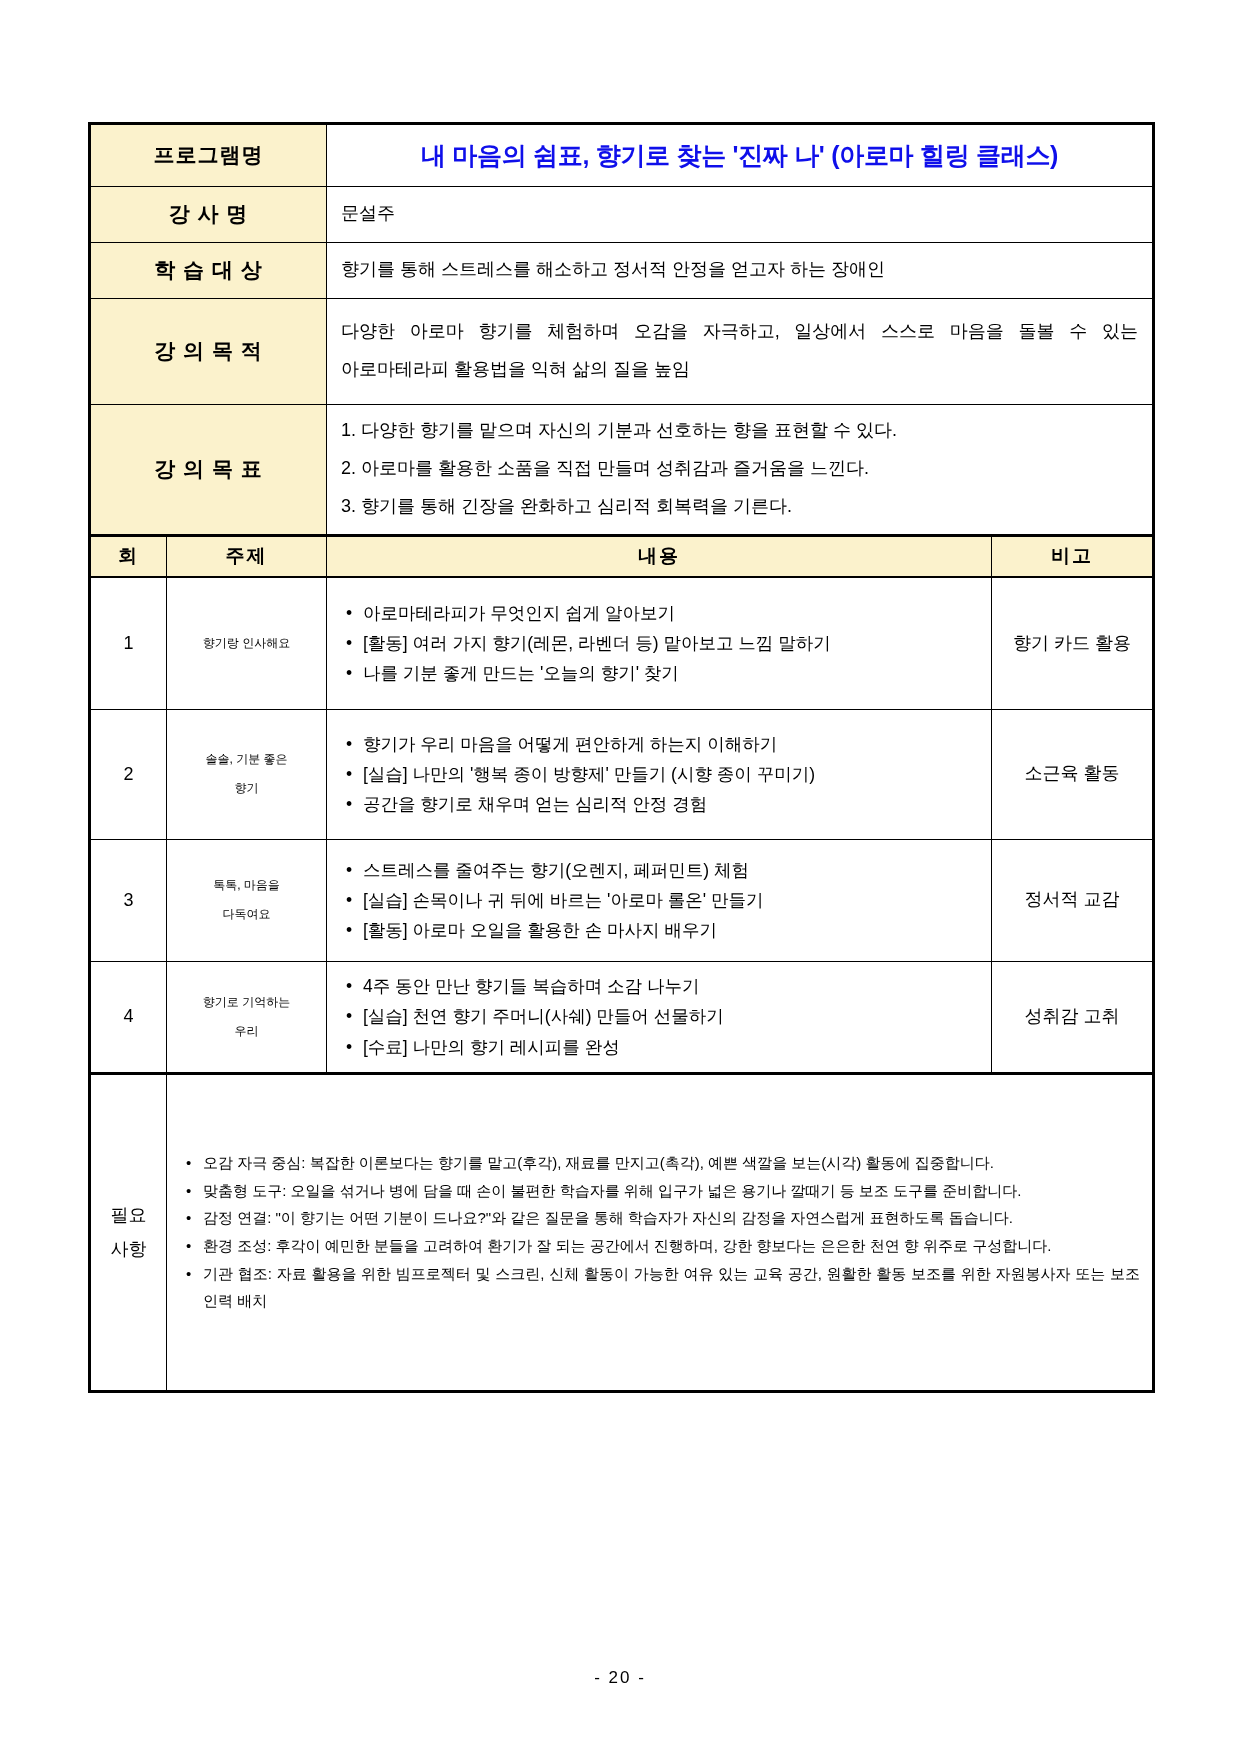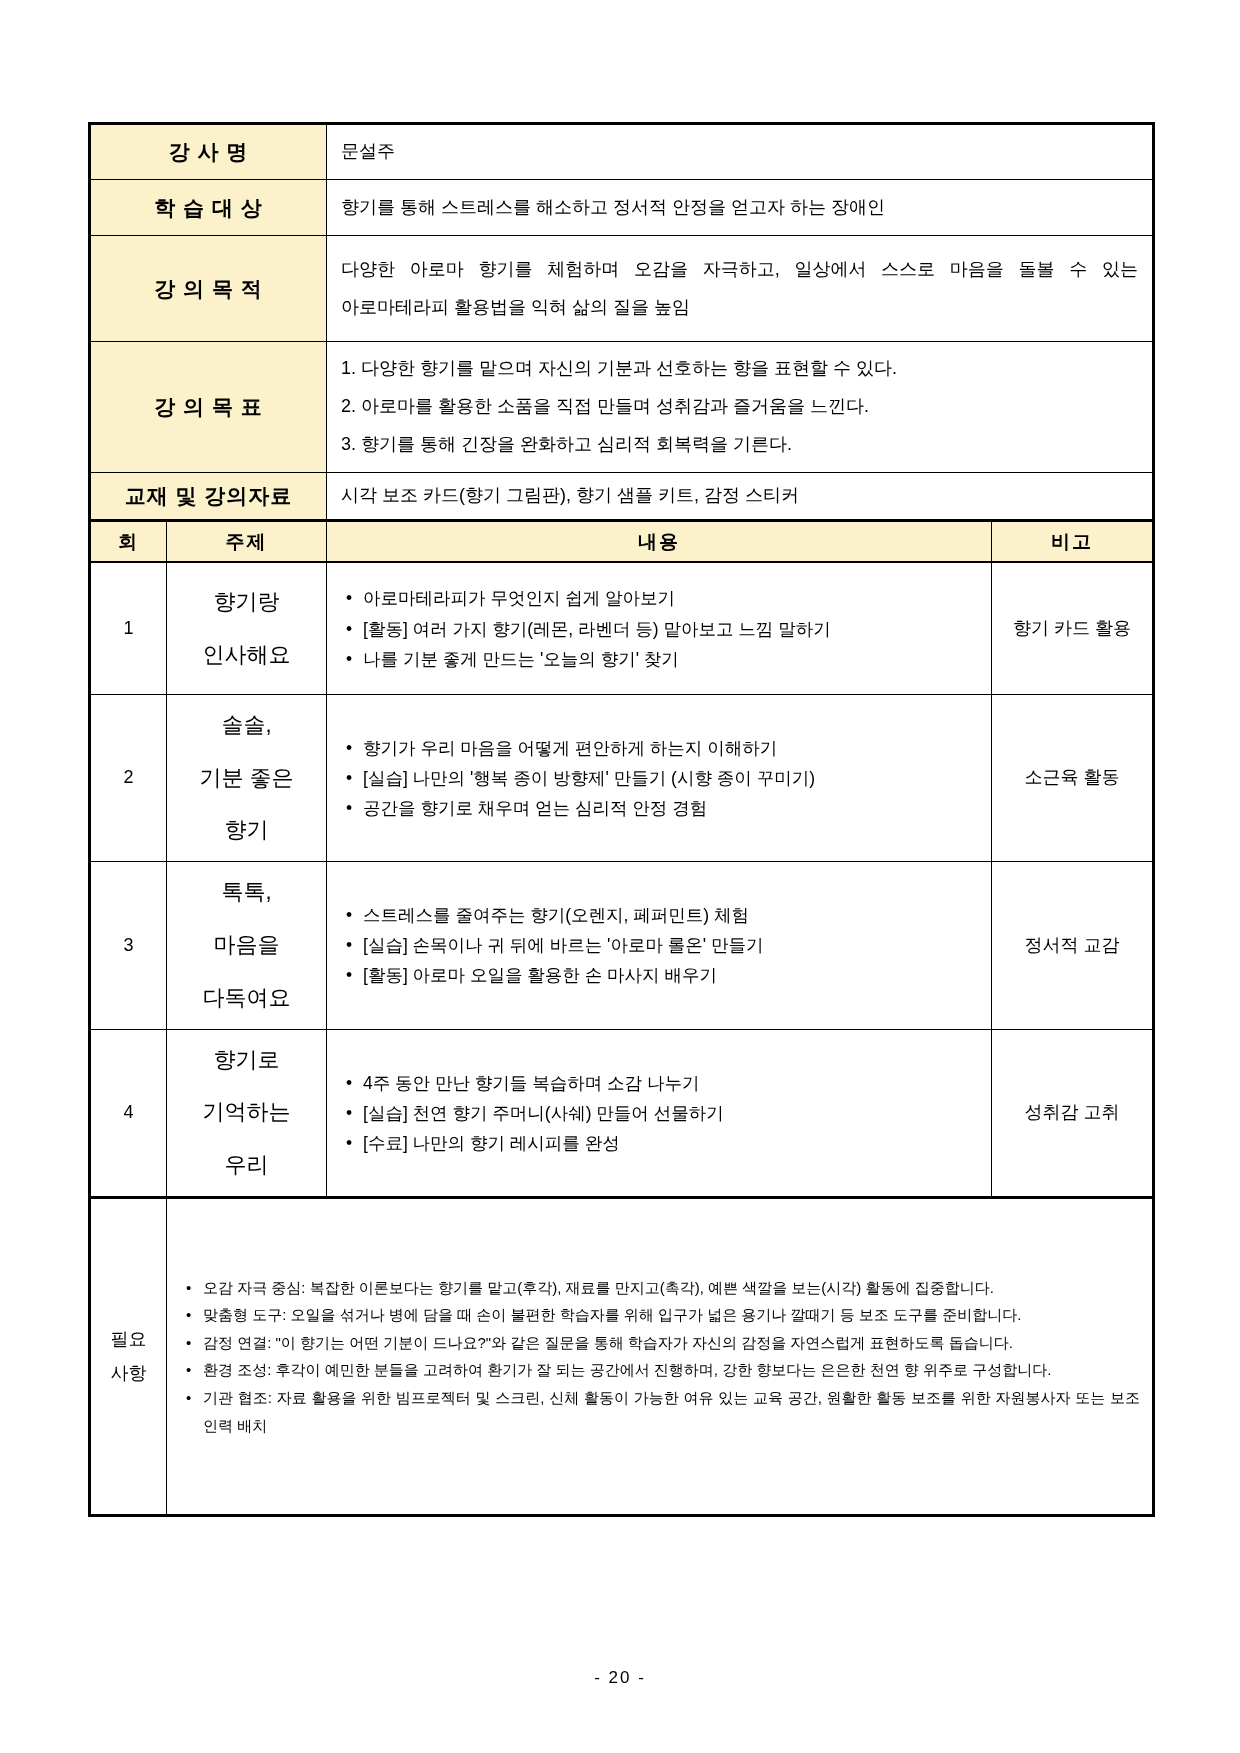--- a/index.html
+++ b/index.html
@@ -27,21 +27,21 @@
   .val{font-size:18px;padding:4px 14px;text-align:left;}
   .val .ln{line-height:2.1;}
   .val.justify .ln{text-align:justify;}
   .ln.strong{font-weight:bold;}
   .title-cell{
     text-align:center;font-weight:bold;font-size:25px;color:#0F0FEA;
     letter-spacing:-0.3px;padding:4px 8px;
   }
   
   .num-cell{font-size:18px;text-align:center;}
-  .topic-cell{font-size:22px;text-align:center;line-height:2.4;padding:4px 32px;}
+  .topic-cell{font-size:12px;text-align:center;line-height:2.4;padding:4px 32px;}
   .contents-cell{font-size:17.5px;padding:6px 22px 6px 14px;}
   .note-cell{font-size:18px;text-align:center;line-height:2.4;padding:16px 13px;}
   .bullet{
     position:relative;padding-left:22px;line-height:1.72;text-align:justify;
   }
   .bullet::before{content:"\2022";position:absolute;left:5px;top:0;}
   
   tr.sched-head th{border-top:3px solid #000;border-bottom:2px solid #000;}
   tr.req-row th,tr.req-row td{border-top:3px solid #000;}
   
@@ -60,20 +60,26 @@
 <body>
 
 <table class="program">
   <colgroup>
     <col class="c-no">
       <col class="c-topic">
       <col class="c-content">
       <col class="c-note">
   </colgroup>
   <tbody>
+      <tr style="height: 55px;">
+        <th class="lbl" colspan="2">프로그램명</th>
+        <td class="val title-cell" colspan="2">
+          <div class="ln">내 마음의 쉼표, 향기로 찾는 '진짜 나' (아로마 힐링 클래스)</div>
+        </td>
+      </tr>
       <tr style="height: 56px;">
         <th class="lbl" colspan="2">강 사 명</th>
         <td class="val" colspan="2">
           <div class="ln">문설주</div>
         </td>
       </tr>
       <tr style="height: 56px;">
         <th class="lbl" colspan="2">학 습 대 상</th>
         <td class="val" colspan="2">
           <div class="ln">향기를 통해 스트레스를 해소하고 정서적 안정을 얻고자 하는 장애인</div>
@@ -84,26 +90,20 @@
         <td class="val justify" colspan="2" style="line-height: 2.35;">
           <div class="ln">다양한 아로마 향기를 체험하며 오감을 자극하고, 일상에서 스스로 마음을 돌볼 수 있는 아로마테라피 활용법을 익혀 삶의 질을 높임</div>
         </td>
       </tr>
       <tr style="height: 131px;">
         <th class="lbl" colspan="2">강 의 목 표</th>
         <td class="val" colspan="2" style="line-height: 2.4;">
           <div class="ln">1. 다양한 향기를 맡으며 자신의 기분과 선호하는 향을 표현할 수 있다.</div>
           <div class="ln">2. 아로마를 활용한 소품을 직접 만들며 성취감과 즐거움을 느낀다.</div>
           <div class="ln">3. 향기를 통해 긴장을 완화하고 심리적 회복력을 기른다.</div>
-        </td>
-      </tr>
-      <tr style="height: 46px;">
-        <th class="lbl" colspan="2">교재 및 강의자료</th>
-        <td class="val" colspan="2">
-          <div class="ln">시각 보조 카드(향기 그림판), 향기 샘플 키트, 감정 스티커</div>
         </td>
       </tr>
       <tr class="sched-head" style="height: 42px;">
         <th class="lbl head-cell">회</th>
         <th class="lbl head-cell">주제</th>
         <th class="lbl head-cell">내용</th>
         <th class="lbl head-cell">비고</th>
       </tr>
       <tr style="height: 132px;">
         <td class="num-cell">1</td>

